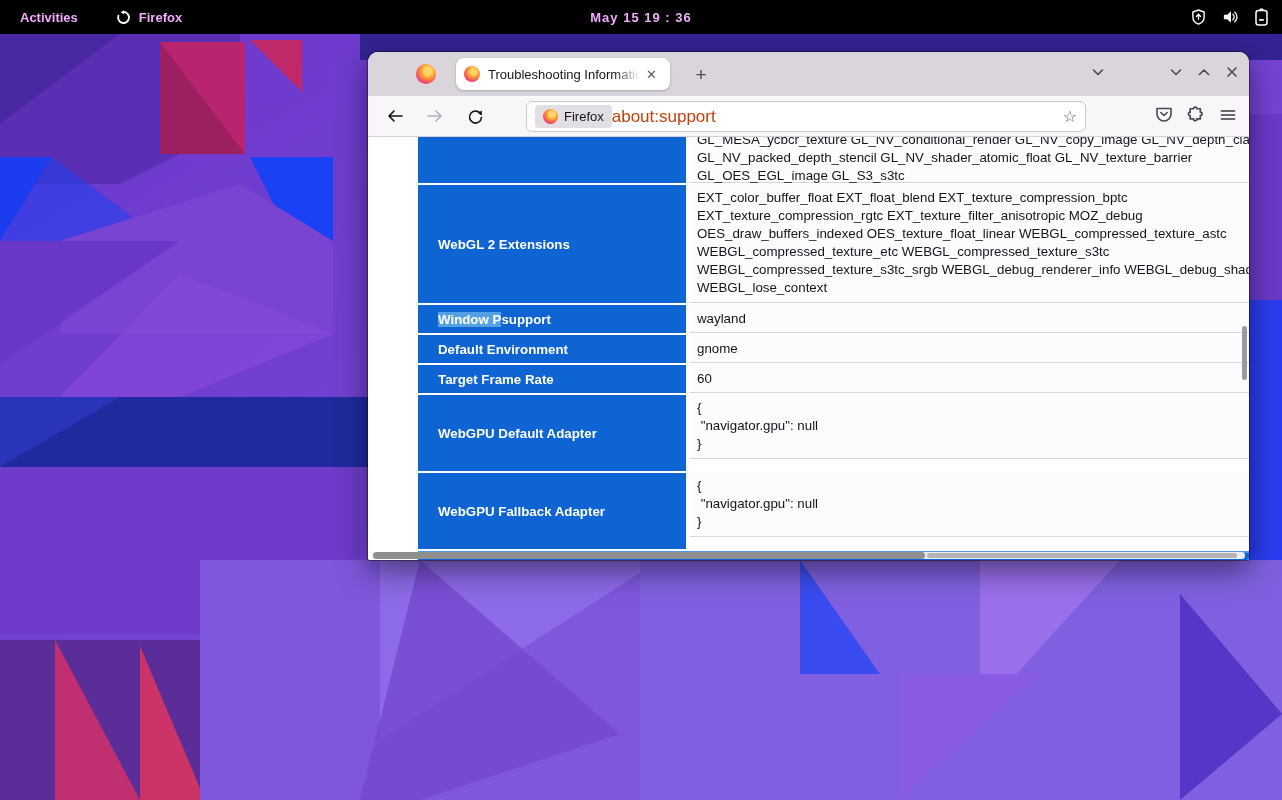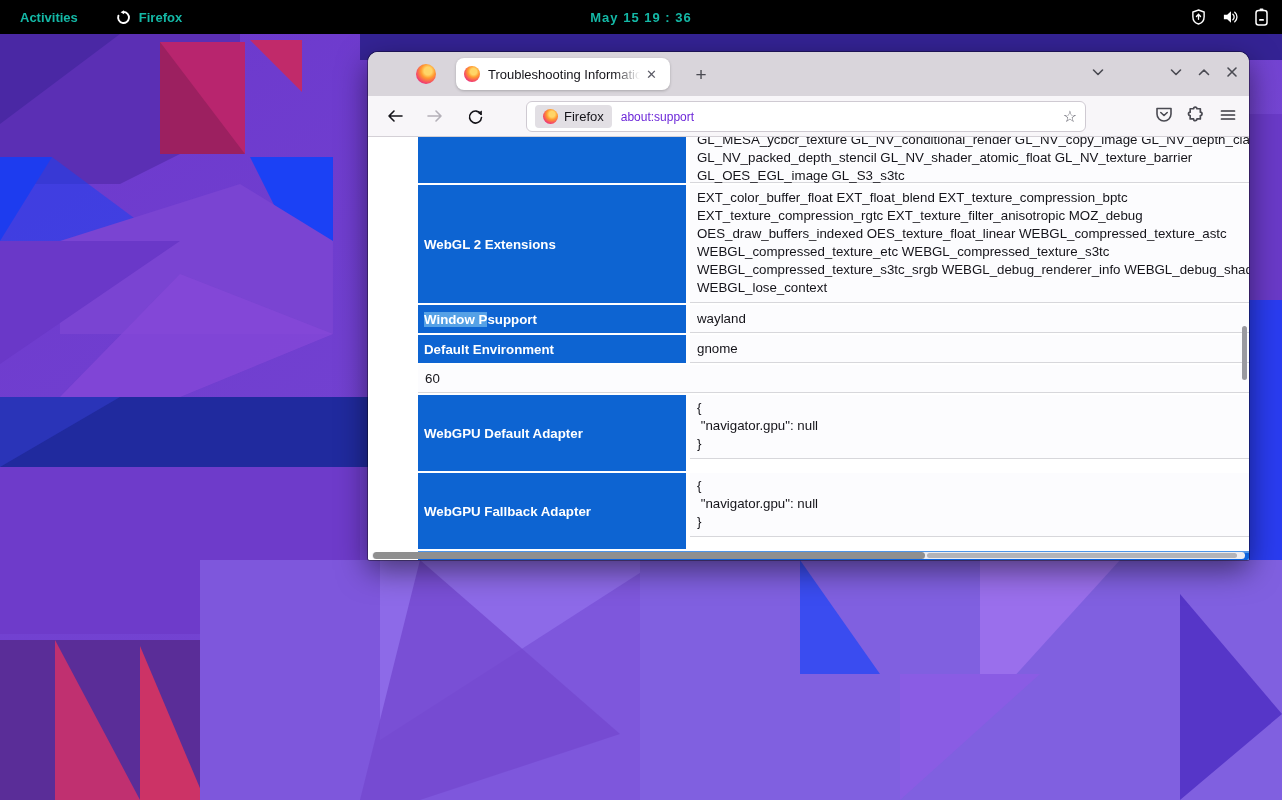--- a/index.html
+++ b/index.html
@@ -1,20 +1,20 @@
 <!DOCTYPE html>
 <html><head>
 <meta charset="utf-8">
 <style>
   * { margin:0; padding:0; box-sizing:border-box; }
   html,body { width:1282px; height:800px; overflow:hidden; font-family:"Liberation Sans", sans-serif; }
   body { position:relative; background:#5a2ec4; }
 
   
-  .topbar { position:absolute; left:0; top:0; width:1282px; height:34px; background:#000; color:#14b8a6;
+  .topbar { position:absolute; left:0; top:0; width:1282px; height:34px; background:#000; color:#f0abfc;
             display:flex; align-items:center; z-index:50; font-size:13px; font-weight:bold; }
   .tb-left { display:flex; align-items:center; gap:38px; padding-left:20px; }
   .tb-item { display:flex; align-items:center; gap:8px; cursor:default; }
   .tb-clock { position:absolute; left:50%; transform:translateX(-50%); letter-spacing:1px; }
   .tb-right { position:absolute; right:14px; display:flex; align-items:center; gap:16px; }
   .tb-icon svg { display:block; }
 
   
   .wallpaper { position:absolute; left:0; top:34px; width:1282px; height:766px; }
   .wallpaper svg { display:block; }
@@ -45,30 +45,30 @@
   .navbar { position:absolute; left:0; top:44px; width:100%; height:41px; background:#f8f6f9;
             border-bottom:1px solid #d4d0d6; display:flex; align-items:center; }
   .nav-icons { display:flex; align-items:center; gap:10px; padding-left:12px; }
   .nav-btn { width:30px; height:30px; display:flex; align-items:center; justify-content:center; border-radius:4px; }
   .urlbar { position:absolute; left:158px; top:5px; width:560px; height:31px; background:#fff;
             border:1px solid #cfcad2; border-radius:6px; display:flex; align-items:center; padding:0 8px; }
   .url-chip { display:flex; align-items:center; gap:6px; background:#e2dfe4; border-radius:4px;
               height:23px; padding:0 8px; font-size:13px; color:#15141a; }
   .chip-fav { width:15px; height:15px; border-radius:50%;
               background:radial-gradient(circle at 60% 35%, #ffd567 0 22%, #ff9b2f 40%, #f23b6f 72%, #a43bbf 100%); }
-  .url-text { margin-left:9px; font-size:12px; color:#6d28d9; flex:1; }
+  .url-text { font-size:17px; color:#c2410c; flex:1; }
   .url-star { font-size:16px; color:#5b5b66; }
   .nav-right { position:absolute; right:12px; top:5px; display:flex; align-items:center; gap:14px; height:31px; }
 
   
   .content { position:absolute; left:0; top:85px; width:100%; height:423px; background:#fff; overflow:hidden; }
   .tbl { position:absolute; left:50px; top:-10px; width:1000px; }
   .row { display:flex; gap:4px; margin-bottom:2px; }
   .th { width:268px; flex:0 0 268px; background:#0d64d2; color:#fff; font-weight:bold; font-size:13.3px;
-        display:flex; align-items:center; padding-left:6px; }
+        display:flex; align-items:center; padding-left:20px; }
   .th .hl { background:#55a1e6; }
   .td { flex:1; background:#fcfcfe; font-size:13.3px; color:#15141a; padding:4px 0 4px 7px;
         border-bottom:1px solid #d7d7db; }
   .td div { line-height:18px; white-space:pre; }
   .td.vcenter { display:flex; align-items:center; padding-top:0; padding-bottom:0; }
   .r-h56 .th { height:56px; } .r-h56 .td { height:56px; }
   .r-h118 .th { height:118px; } .r-h118 .td { height:118px; }
   .r-h28 .th { height:28px; } .r-h28 .td { height:28px; }
   .r-h64 .th { height:76px; } .r-h64 .td { height:64px; }
   .gpu-band { height:32px; background:#0c63dd; border-top:2px solid #4e95e8; color:#fff; font-weight:bold;
@@ -284,20 +284,21 @@
         </div>
         <div class="td vcenter">wayland</div>
       </div>
 
       <div class="row r-h28">
         <div class="th">Default Environment</div>
         <div class="td vcenter">gnome</div>
       </div>
 
       <div class="row r-h28">
+        <div class="th">Target Frame Rate</div>
         <div class="td vcenter">60</div>
       </div>
 
       <div class="row r-h64">
         <div class="th">WebGPU Default Adapter</div>
         <div class="td">
           <div>{</div>
           <div> "navigator.gpu": null</div>
           <div>}</div>
         </div>

